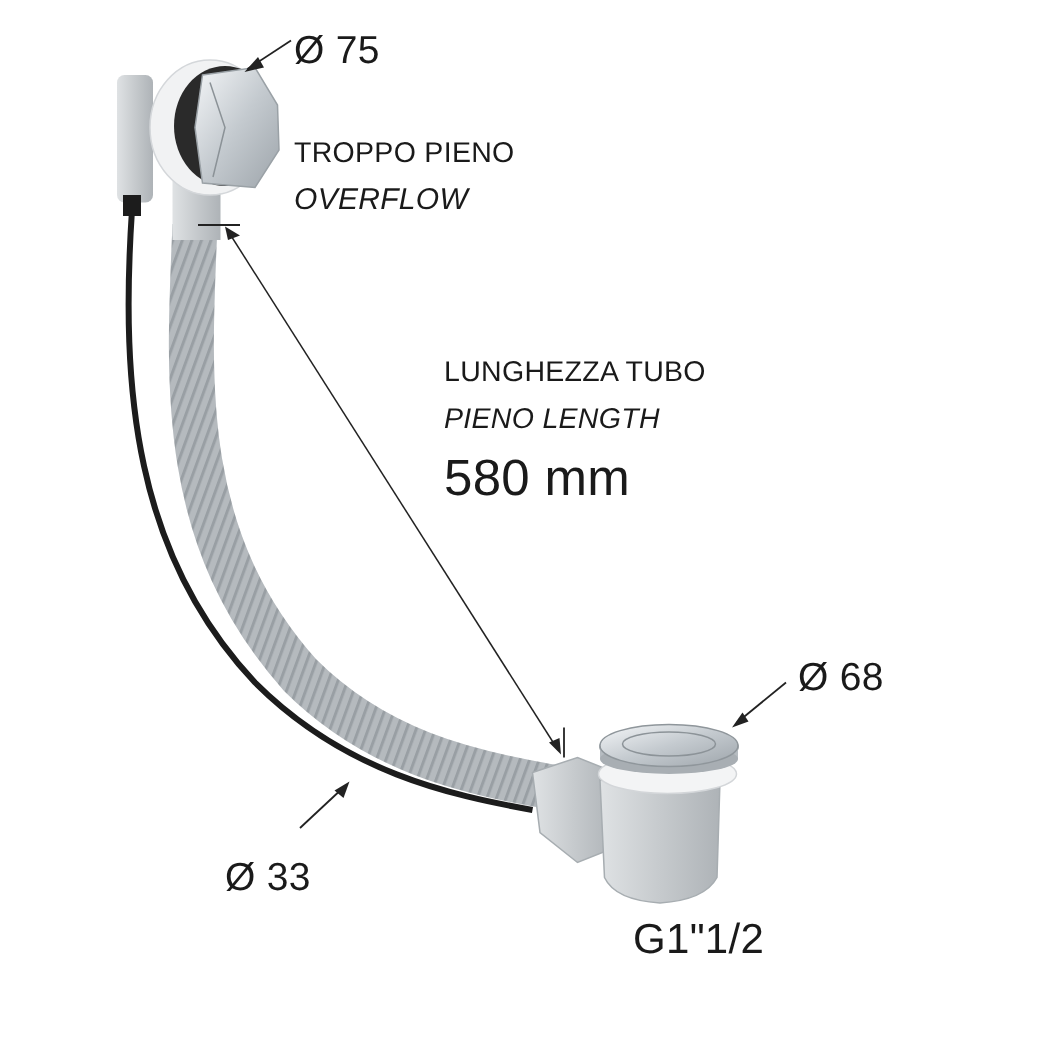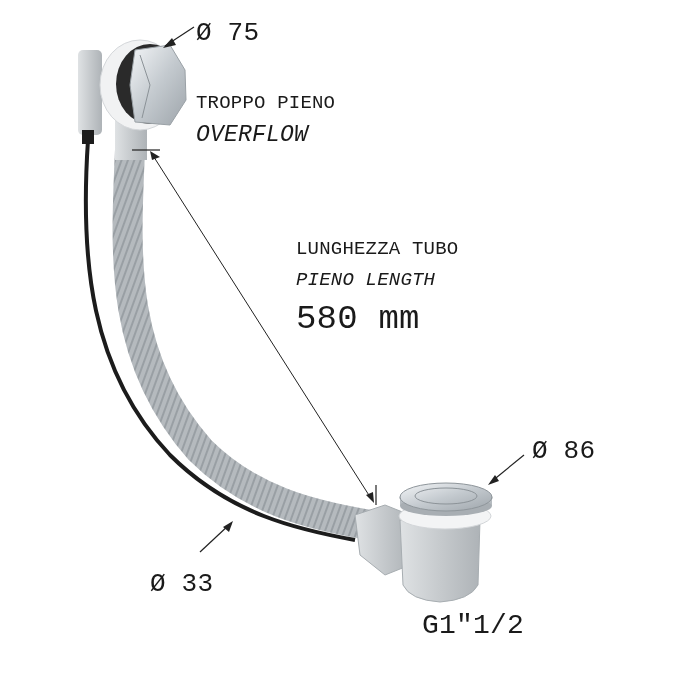--- a/index.html
+++ b/index.html
@@ -1,16 +1,16 @@
 <!DOCTYPE html>
 <html><head>
   <meta charset="utf-8">
   <style>
     html, body { margin: 0; padding: 0; background: #ffffff; }
-    #stage { position: relative; width: 700px; height: 700px; overflow: hidden; background: #ffffff; font-family: Liberation Mono, monospace; color: #1a1a1a; }
+    #stage { position: relative; width: 700px; height: 700px; overflow: hidden; background: #ffffff; font-family: Liberation Sans, sans-serif; color: #1a1a1a; }
     svg.drawing { position: absolute; left: 0; top: 0; }
     .lbl { position: absolute; white-space: nowrap; letter-spacing: 0.2px; }
     .it { font-style: italic; }
   </style>
 </head>
 <body>
 
 <div id="stage">
 
   <svg class="drawing" width="700" height="700" viewBox="0 0 700 700">
@@ -68,23 +68,23 @@
 
     <line x1="524" y1="455" x2="491" y2="482" stroke="#222" stroke-width="1.2"></line>
     <polygon points="488,485 495,475 499,481" fill="#222"></polygon>
 
     <line x1="200" y1="552" x2="230" y2="524" stroke="#222" stroke-width="1.2"></line>
     <polygon points="233,521 229,532 223,527" fill="#222"></polygon>
   </svg>
 
   <div class="lbl" style="left:196px; top:18px; font-size:26px;">Ø 75</div>
   <div class="lbl" style="left:196px; top:92px; font-size:19px;">TROPPO PIENO</div>
-  <div class="lbl it" style="left:196px; top:122px; font-size:23px;">OVERFLOW</div>
+  <div class="lbl it" style="left:196px; top:122px; font-size:20px;">OVERFLOW</div>
 
   <div class="lbl" style="left:296px; top:238px; font-size:19px;">LUNGHEZZA TUBO</div>
   <div class="lbl it" style="left:296px; top:269px; font-size:19px;">PIENO LENGTH</div>
   <div class="lbl" style="left:296px; top:300px; font-size:34px;">580 mm</div>
 
-  <div class="lbl" style="left:532px; top:436px; font-size:26px;">Ø 86</div>
+  <div class="lbl" style="left:532px; top:436px; font-size:26px;">Ø 68</div>
   <div class="lbl" style="left:150px; top:569px; font-size:26px;">Ø 33</div>
   <div class="lbl" style="left:422px; top:610px; font-size:28px;">G1"1/2</div>
 
 </div>
 
 </body></html>

